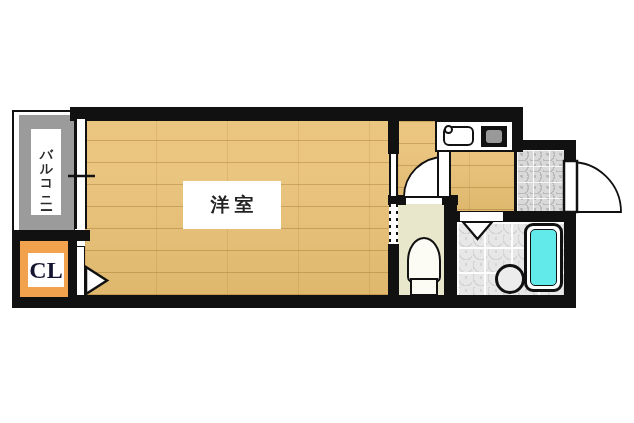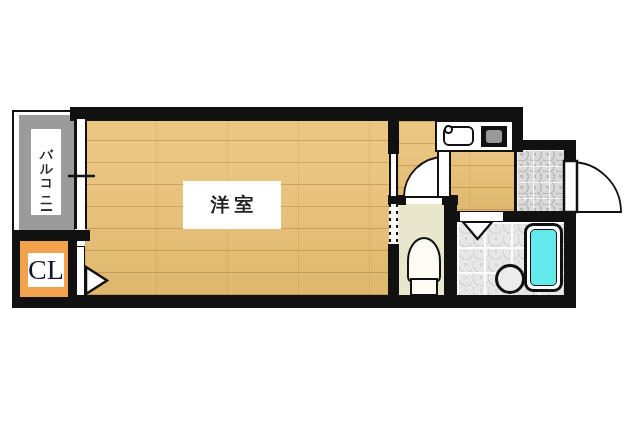--- a/index.html
+++ b/index.html
@@ -45,21 +45,21 @@
     background:#fff;border:2.5px solid var(--wall);box-sizing:border-box;}
   .balcony-fill{position:absolute;left:19px;top:115px;width:55px;height:115px;background:var(--balcony);}
   .balcony-label{position:absolute;left:31px;top:129px;width:30px;height:86px;background:#fff;
     display:flex;align-items:center;justify-content:center;
     writing-mode:vertical-rl;text-orientation:upright;
     font-size:13px;font-weight:bold;letter-spacing:1px;color:#2a2a2a;}
   
   .cl-fill{position:absolute;left:20px;top:241px;width:48px;height:56px;background:var(--closet);}
   .cl-label{position:absolute;left:28px;top:253px;width:36px;height:34px;background:#fff;
     display:flex;align-items:center;justify-content:center;
-    font-family:"Liberation Serif","DejaVu Serif",serif;font-weight:normal;font-size:28px;color:#141430;}
+    font-family:"Liberation Serif","DejaVu Serif",serif;font-weight:bold;font-size:24px;color:#141430;}
   .cl-door{position:absolute;left:76px;top:246px;width:9px;height:50px;background:#fff;
     border:1.5px solid var(--wall);box-sizing:border-box;}
   
   .counter{position:absolute;left:435px;top:120px;width:79px;height:32px;background:#fff;
     border:2px solid var(--wall);box-sizing:border-box;}
   .sink{position:absolute;left:6px;top:4px;width:31px;height:20px;background:#fff;
     border:2px solid var(--wall);border-radius:6px;box-sizing:border-box;}
   .faucet{position:absolute;left:-1px;top:-3px;width:9px;height:9px;background:#fff;
     border:2px solid var(--wall);border-radius:50%;box-sizing:border-box;}
   .stove{position:absolute;right:5px;top:4px;width:26px;height:21px;background:var(--wall);}

